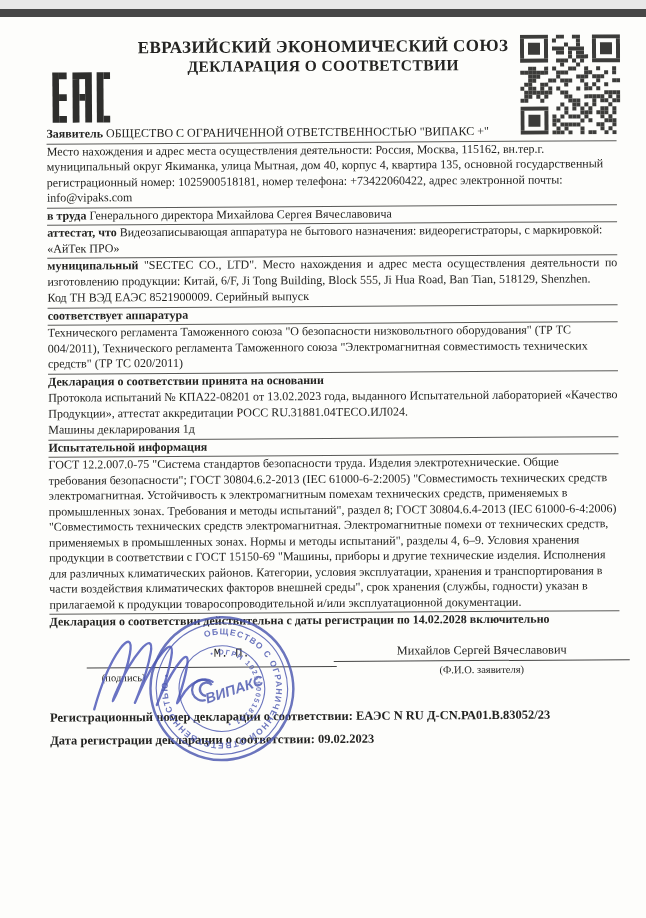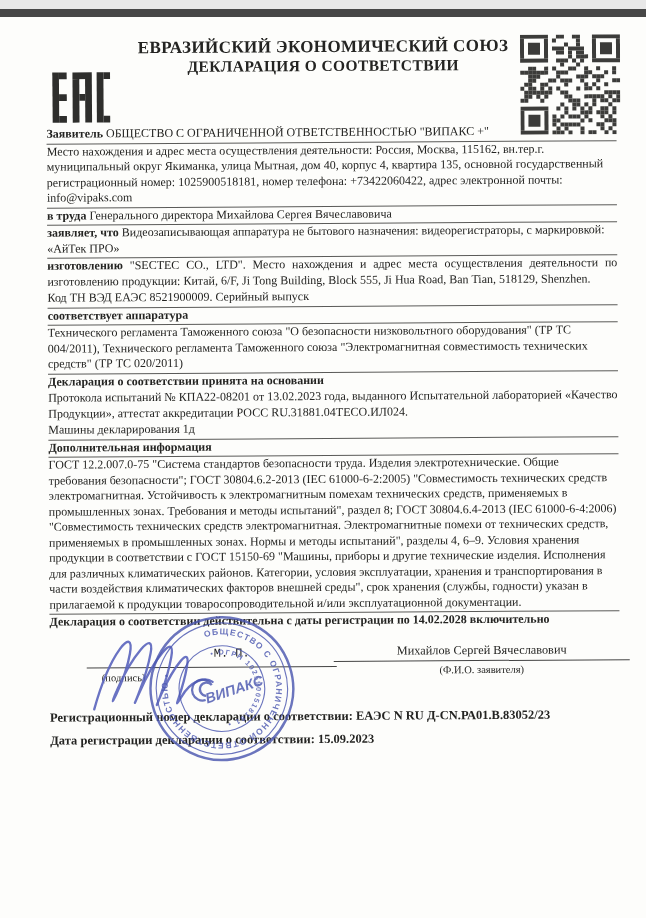--- a/index.html
+++ b/index.html
@@ -278,37 +278,37 @@
     </div>
 
     <div class="body-col">
 
       <p class="sec rule"><span class="lbl">Заявитель</span> <span>ОБЩЕСТВО С ОГРАНИЧЕННОЙ ОТВЕТСТВЕННОСТЬЮ "ВИПАКС +"</span></p>
 
       <p class="sec rule"><span>Место нахождения и адрес места осуществления деятельности: Россия, Москва, 115162, вн.тер.г. муниципальный округ Якиманка, улица Мытная, дом 40, корпус 4, квартира 135, основной государственный регистрационный номер: 1025900518181, номер телефона: +73422060422, адрес электронной почты: info@vipaks.com</span></p>
 
       <p class="sec rule"><span class="lbl">в труда</span> <span>Генерального директора Михайлова Сергея Вячеславовича</span></p>
 
-      <p class="sec rule"><span class="lbl">заявляет, что</span> <span>Видеозаписывающая аппаратура не бытового назначения: видеорегистраторы, с маркировкой: «АйТек ПРО»</span></p>
-
-      <p class="sec justify"><span class="lbl">изготовлению</span> <span>"SECTEC CO., LTD". Место нахождения и адрес места осуществления деятельности по изготовлению продукции: Китай, 6/F, Ji Tong Building, Block 555, Ji Hua Road, Ban Tian, 518129, Shenzhen.</span></p>
+      <p class="sec rule"><span class="lbl">аттестат, что</span> <span>Видеозаписывающая аппаратура не бытового назначения: видеорегистраторы, с маркировкой: «АйТек ПРО»</span></p>
+
+      <p class="sec justify"><span class="lbl">муниципальный</span> <span>"SECTEC CO., LTD". Место нахождения и адрес места осуществления деятельности по изготовлению продукции: Китай, 6/F, Ji Tong Building, Block 555, Ji Hua Road, Ban Tian, 518129, Shenzhen.</span></p>
 
       <p class="sec rule"><span>Код ТН ВЭД ЕАЭС 8521900009. Серийный выпуск</span></p>
 
       <p class="sec rule bold"><span>соответствует аппаратура</span></p>
 
       <p class="sec rule"><span>Технического регламента Таможенного союза "О безопасности низковольтного оборудования" (ТР ТС 004/2011), Технического регламента Таможенного союза "Электромагнитная совместимость технических средств" (ТР ТС 020/2011)</span></p>
 
       <p class="sec bold"><span>Декларация о соответствии принята на основании</span></p>
 
       <p class="sec"><span>Протокола испытаний № КПА22-08201 от 13.02.2023 года, выданного Испытательной лабораторией «Качество Продукции», аттестат аккредитации РОСС RU.31881.04ТЕСО.ИЛ024.</span></p>
 
       <p class="sec rule"><span>Машины декларирования 1д</span></p>
 
-      <p class="sec rule bold"><span>Дополнительная информация</span></p>
+      <p class="sec rule bold"><span>Испытательной информация</span></p>
 
       <p class="sec rule"><span>ГОСТ 12.2.007.0-75 "Система стандартов безопасности труда. Изделия электротехнические. Общие требования безопасности"; ГОСТ 30804.6.2-2013 (IEC 61000-6-2:2005) "Совместимость технических средств электромагнитная. Устойчивость к электромагнитным помехам технических средств, применяемых в промышленных зонах. Требования и методы испытаний", раздел 8; ГОСТ 30804.6.4-2013 (IEC 61000-6-4:2006) "Совместимость технических средств электромагнитная. Электромагнитные помехи от технических средств, применяемых в промышленных зонах. Нормы и методы испытаний", разделы 4, 6–9. Условия хранения продукции в соответствии с ГОСТ 15150-69 "Машины, приборы и другие технические изделия. Исполнения для различных климатических районов. Категории, условия эксплуатации, хранения и транспортирования в части воздействия климатических факторов внешней среды", срок хранения (службы, годности) указан в прилагаемой к продукции товаросопроводительной и/или эксплуатационной документации.</span></p>
 
       <p class="sec bold"><span>Декларация о соответствии действительна с даты регистрации по 14.02.2028 включительно</span></p>
 
       <div class="sig-area">
         <div class="sig-line-left"></div>
         <div class="sig-caption">(подпись)</div>
         <div class="mp-label">М. П.</div>
         <div class="name-wrap">
@@ -334,17 +334,17 @@
               <textPath href="#innerRingPath">• ОГРН 1025900518181 •</textPath>
             </text>
             <path d="M60,86 a11,11 0 1,1 11,-13 a7,7 0 1,0 -9,9" stroke-width="2.4"></path>
             <text x="92" y="90" font-size="15" font-weight="bold" fill="#4c58b0" stroke="none" text-anchor="middle" font-style="italic">ВИПАКС</text>
           </g>
         </svg>
       </div>
 
       <p class="sec footer-row"><span>Регистрационный номер декларации о соответствии:</span> <span>ЕАЭС N RU Д-CN.РА01.В.83052/23</span></p>
 
-      <p class="sec footer-row"><span>Дата регистрации декларации о соответствии:</span> <span>15.09.2023</span></p>
+      <p class="sec footer-row"><span>Дата регистрации декларации о соответствии:</span> <span>09.02.2023</span></p>
 
     </div>
   </div>
 </div>
 
 </body></html>

